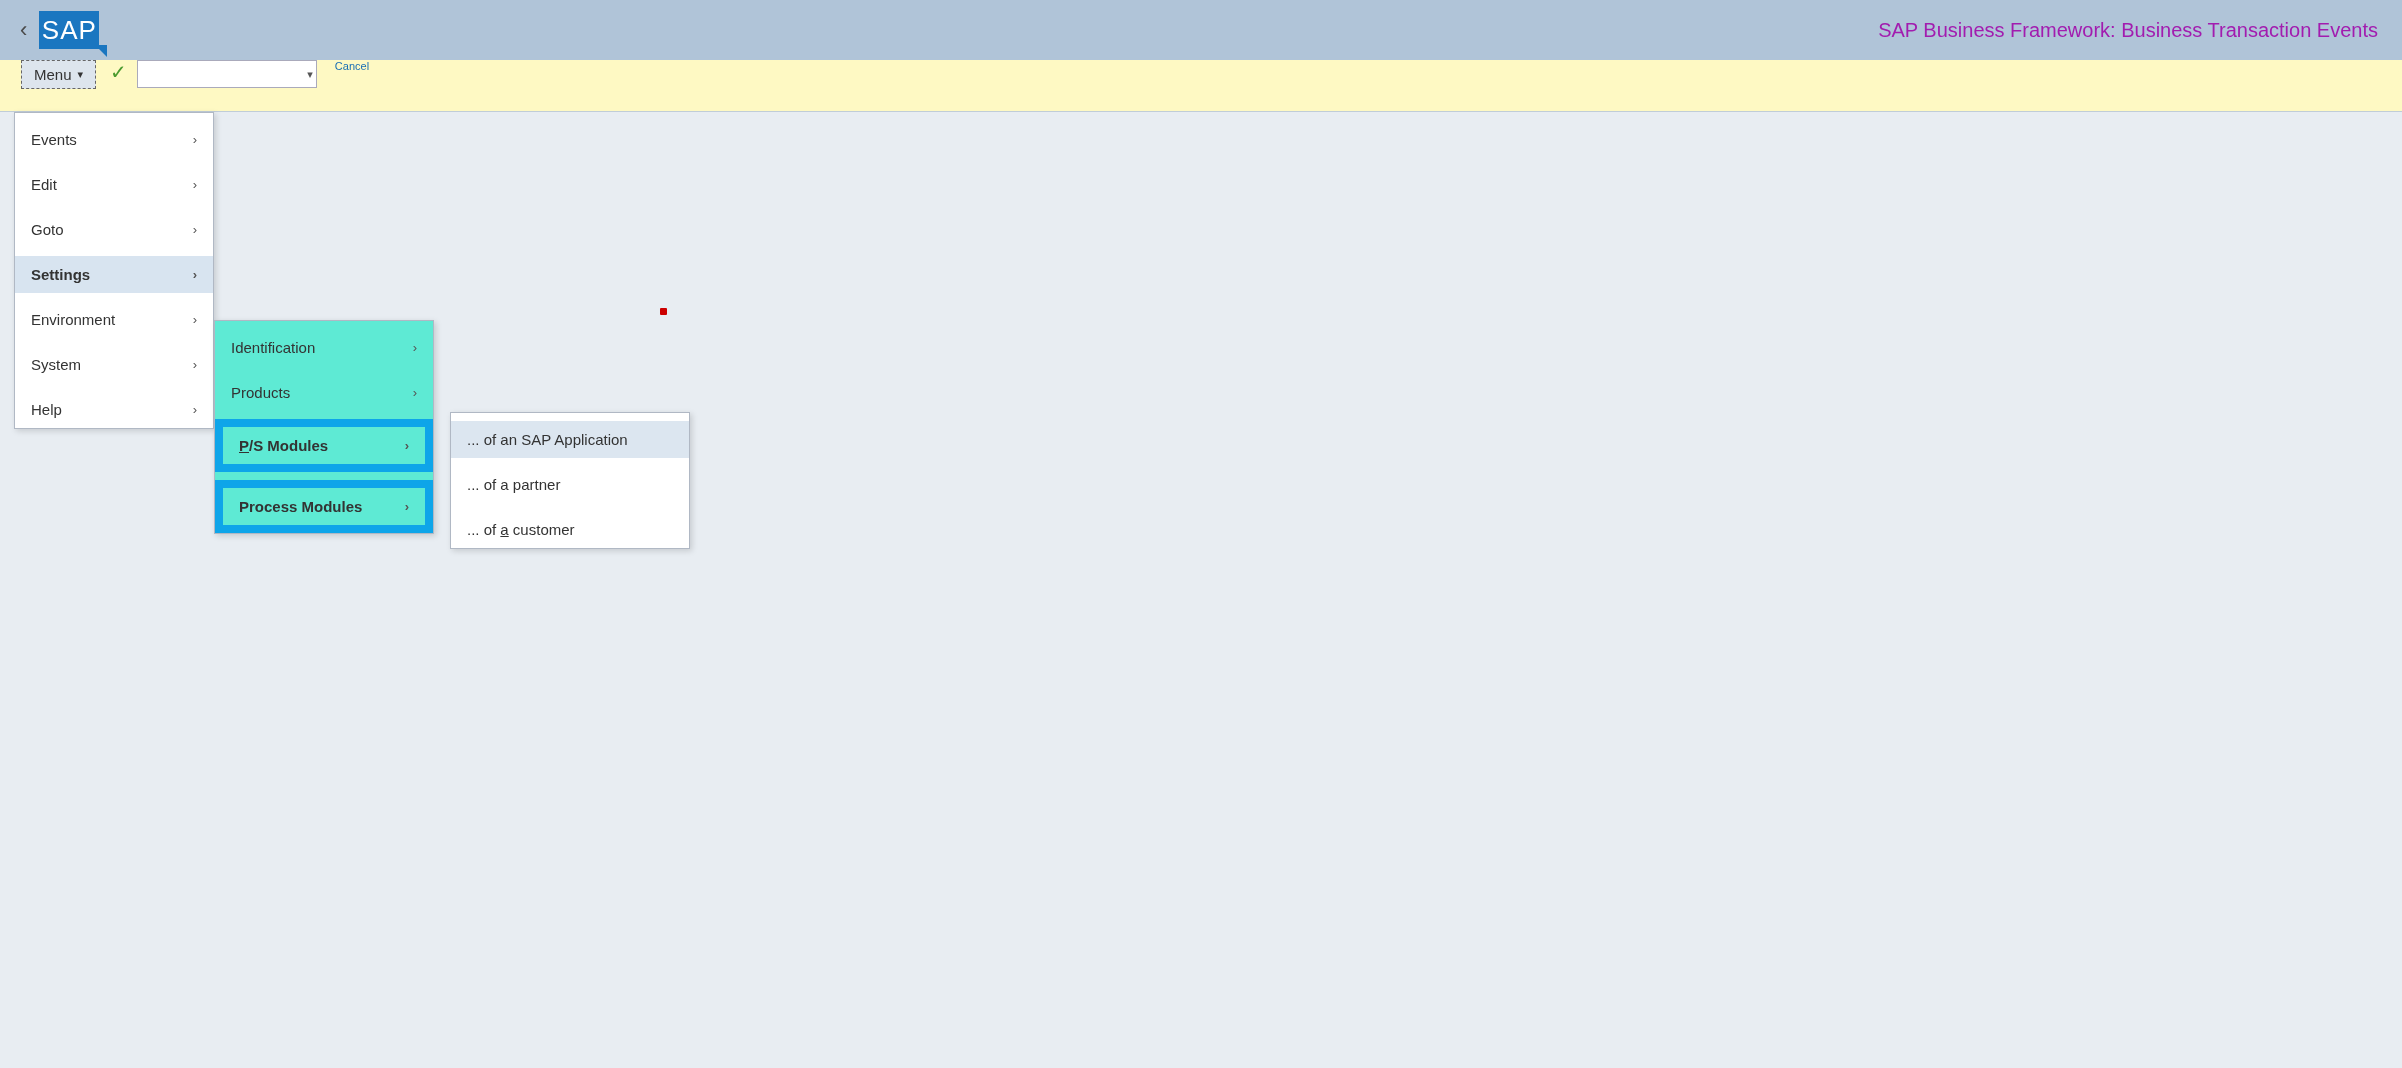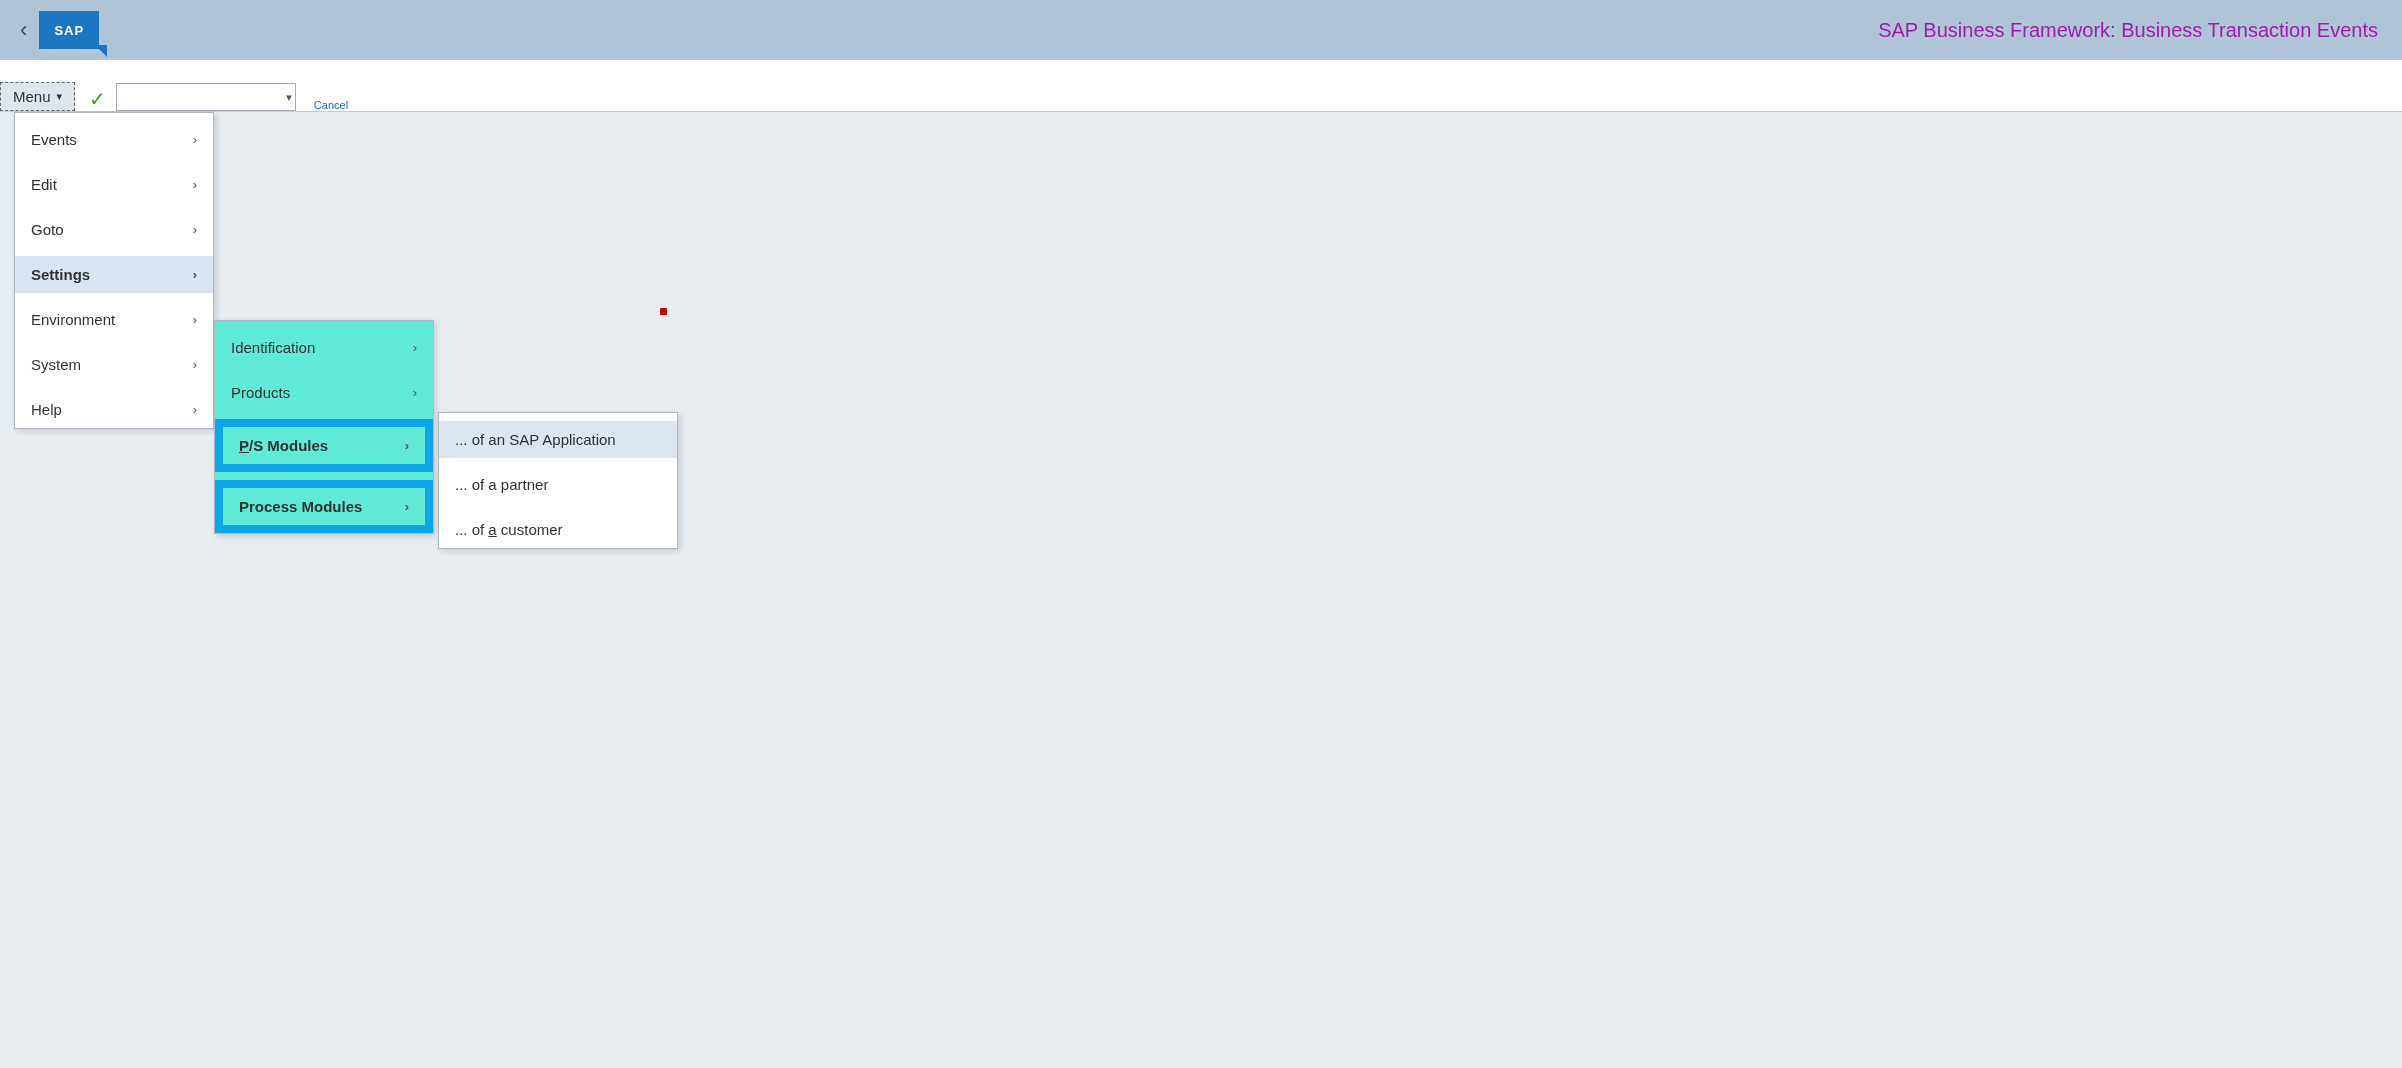--- a/index.html
+++ b/index.html
@@ -40,22 +40,22 @@
       height: 38px;
       display: flex;
       align-items: center;
       justify-content: center;
       margin-right: 20px;
       position: relative;
     }
 
     .sap-logo-text {
       color: white;
-      font-size: 13px;
-      font-weight: bold;
+      font-size: 26px;
+      font-weight: normal;
       letter-spacing: 1px;
     }
 
     .sap-logo-triangle {
       position: absolute;
       bottom: -8px;
       right: -8px;
       width: 0;
       height: 0;
       border-left: 12px solid transparent;
@@ -65,25 +65,25 @@
     .header-title {
       position: absolute;
       right: 24px;
       color: #a21caf;
       font-size: 20px;
       font-weight: normal;
     }
 
     
     .toolbar {
-      background-color: #ffffff;
+      background-color: #fef9c3;
       height: 52px;
       display: flex;
-      align-items: flex-end;
-      padding: 0 0;
+      align-items: flex-start;
+      padding: 0 21px;
       gap: 10px;
       border-bottom: 1px solid #c0cdd8;
     }
 
     .menu-button {
       border: 1px dashed #666;
       background: #dde5ed;
       padding: 5px 12px;
       font-size: 15px;
       cursor: pointer;
@@ -205,21 +205,21 @@
     .menu-item-highlighted {
       border: 8px solid #0ea5e9;
       position: relative;
       font-weight: bold;
     }
 
     
     .menu-level3 {
       position: absolute;
       top: 300px;
-      left: 438px;
+      left: 450px;
       background: white;
       border: 1px solid #b0b8c4;
       width: 240px;
       box-shadow: 2px 2px 6px rgba(0,0,0,0.15);
       z-index: 102;
     }
 
     .menu-item-sap-highlighted {
       background-color: #dce6f0;
     }

